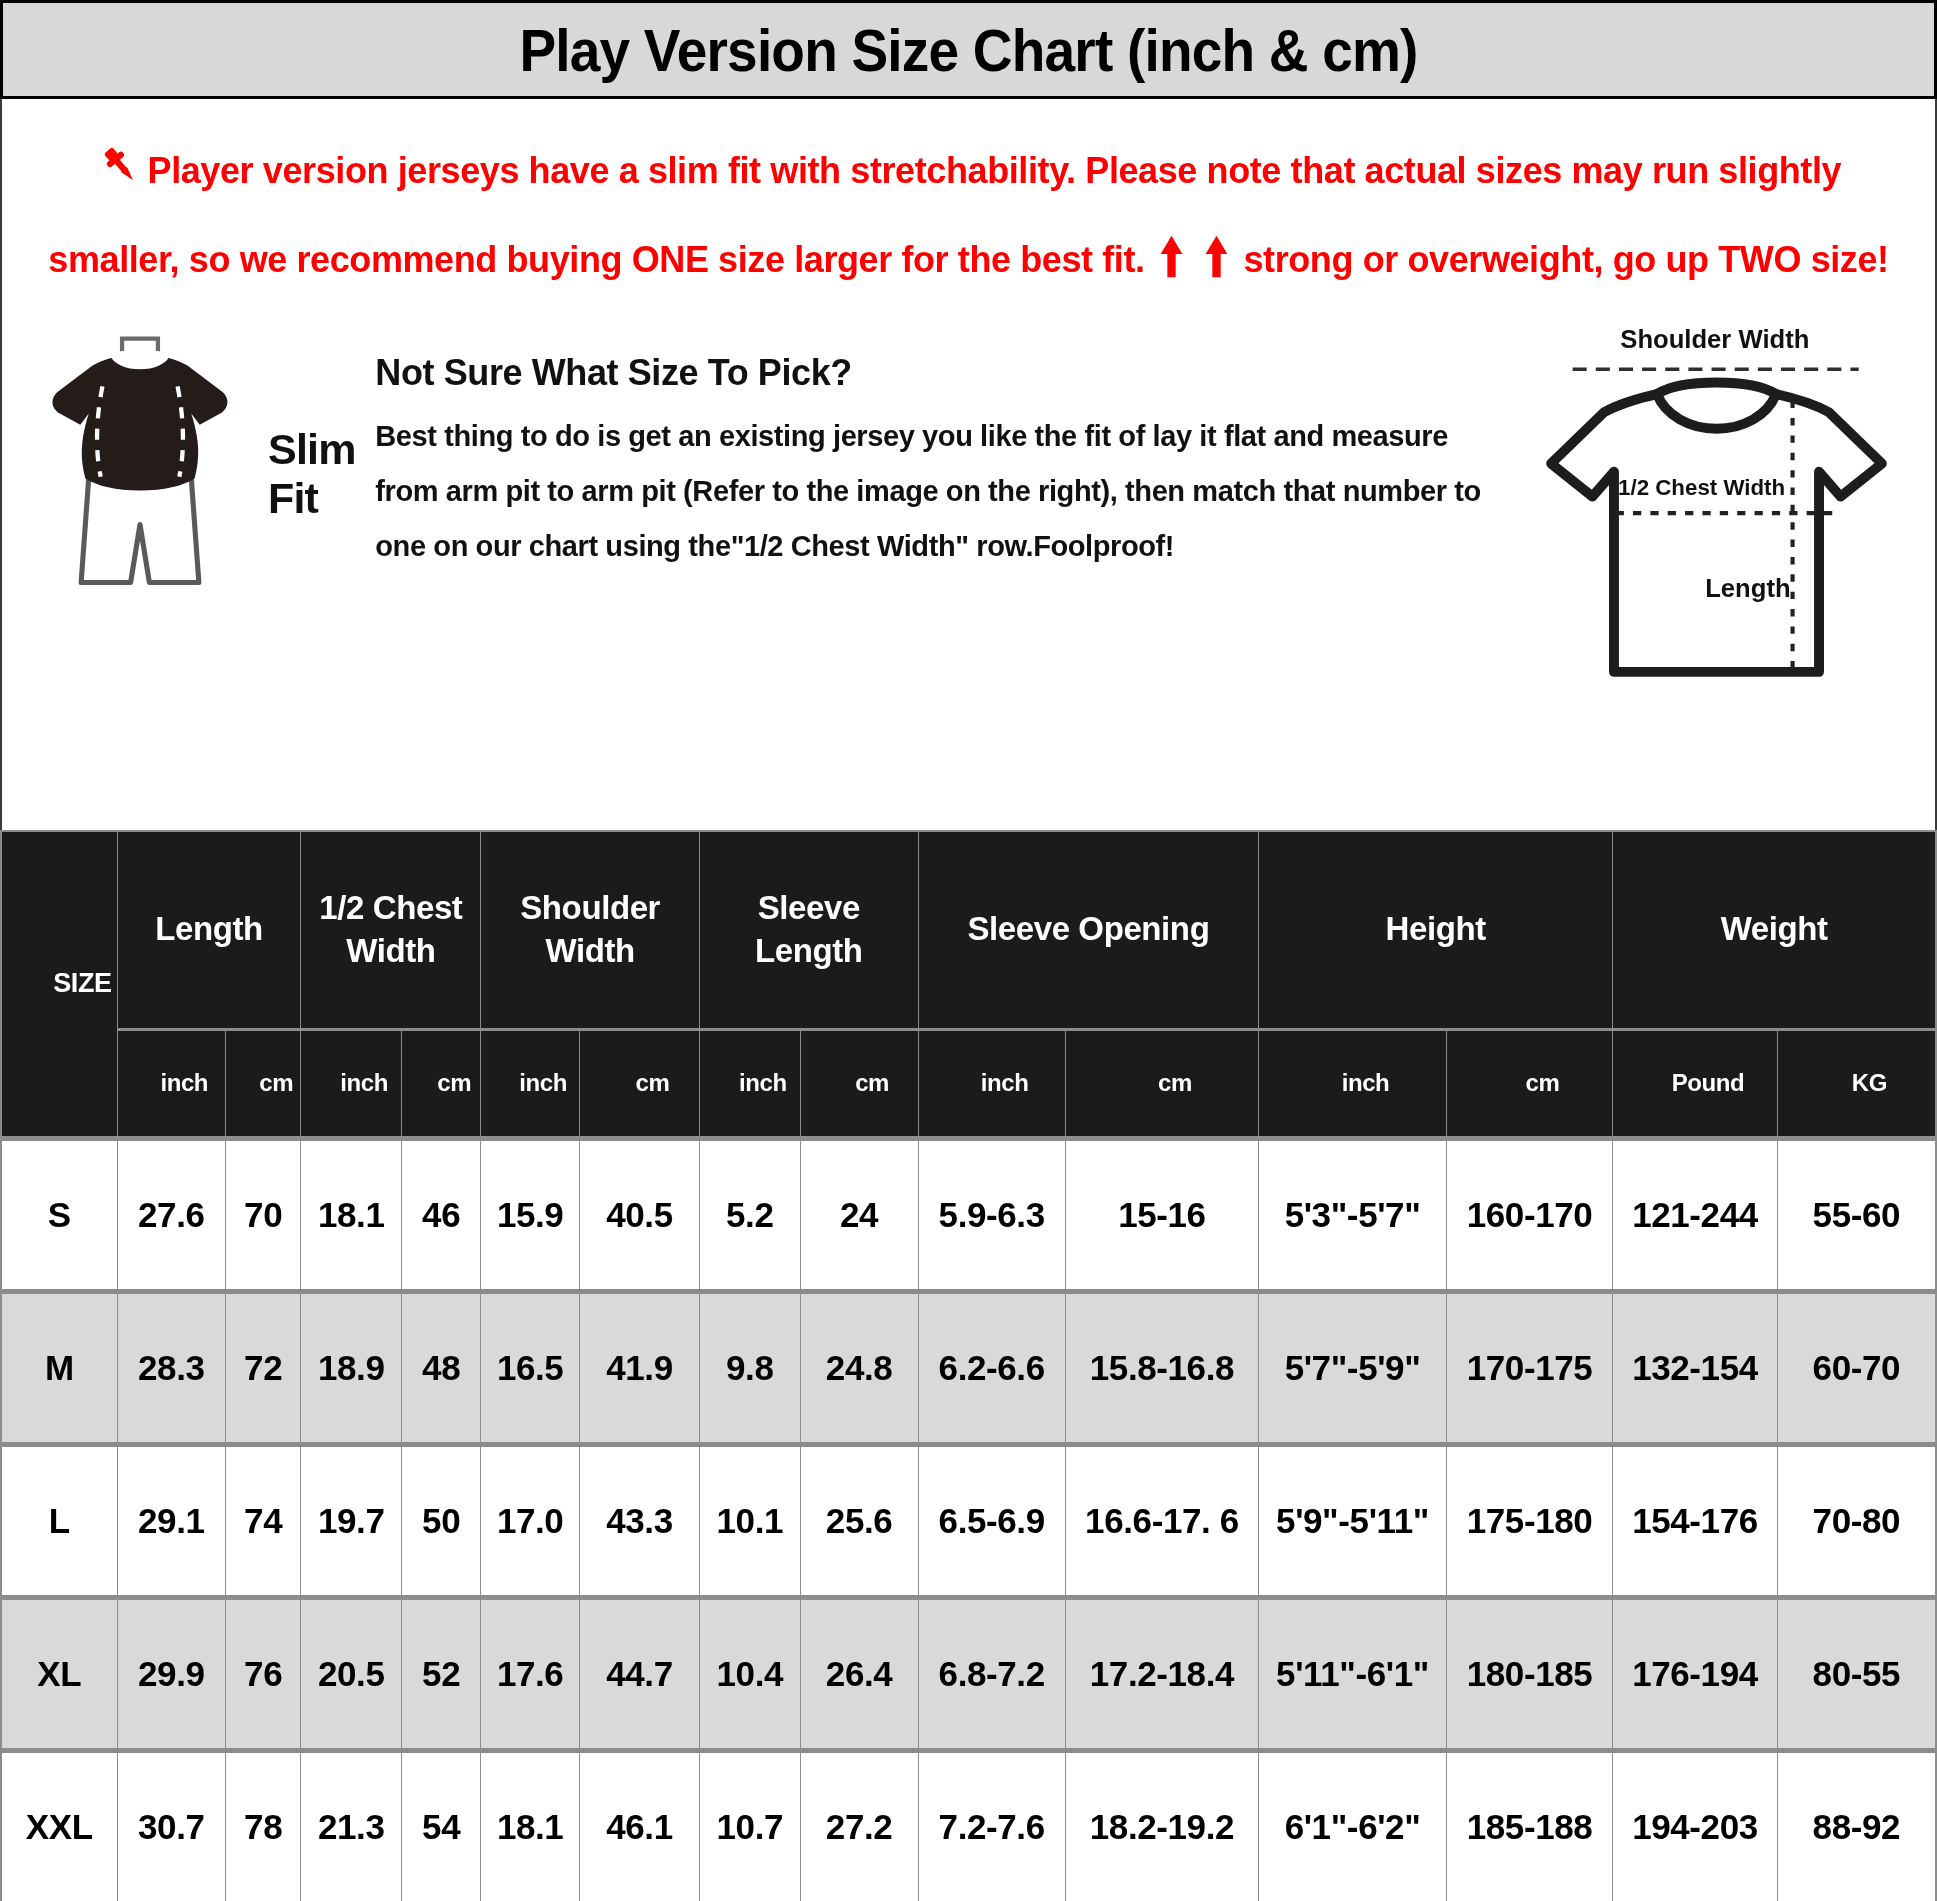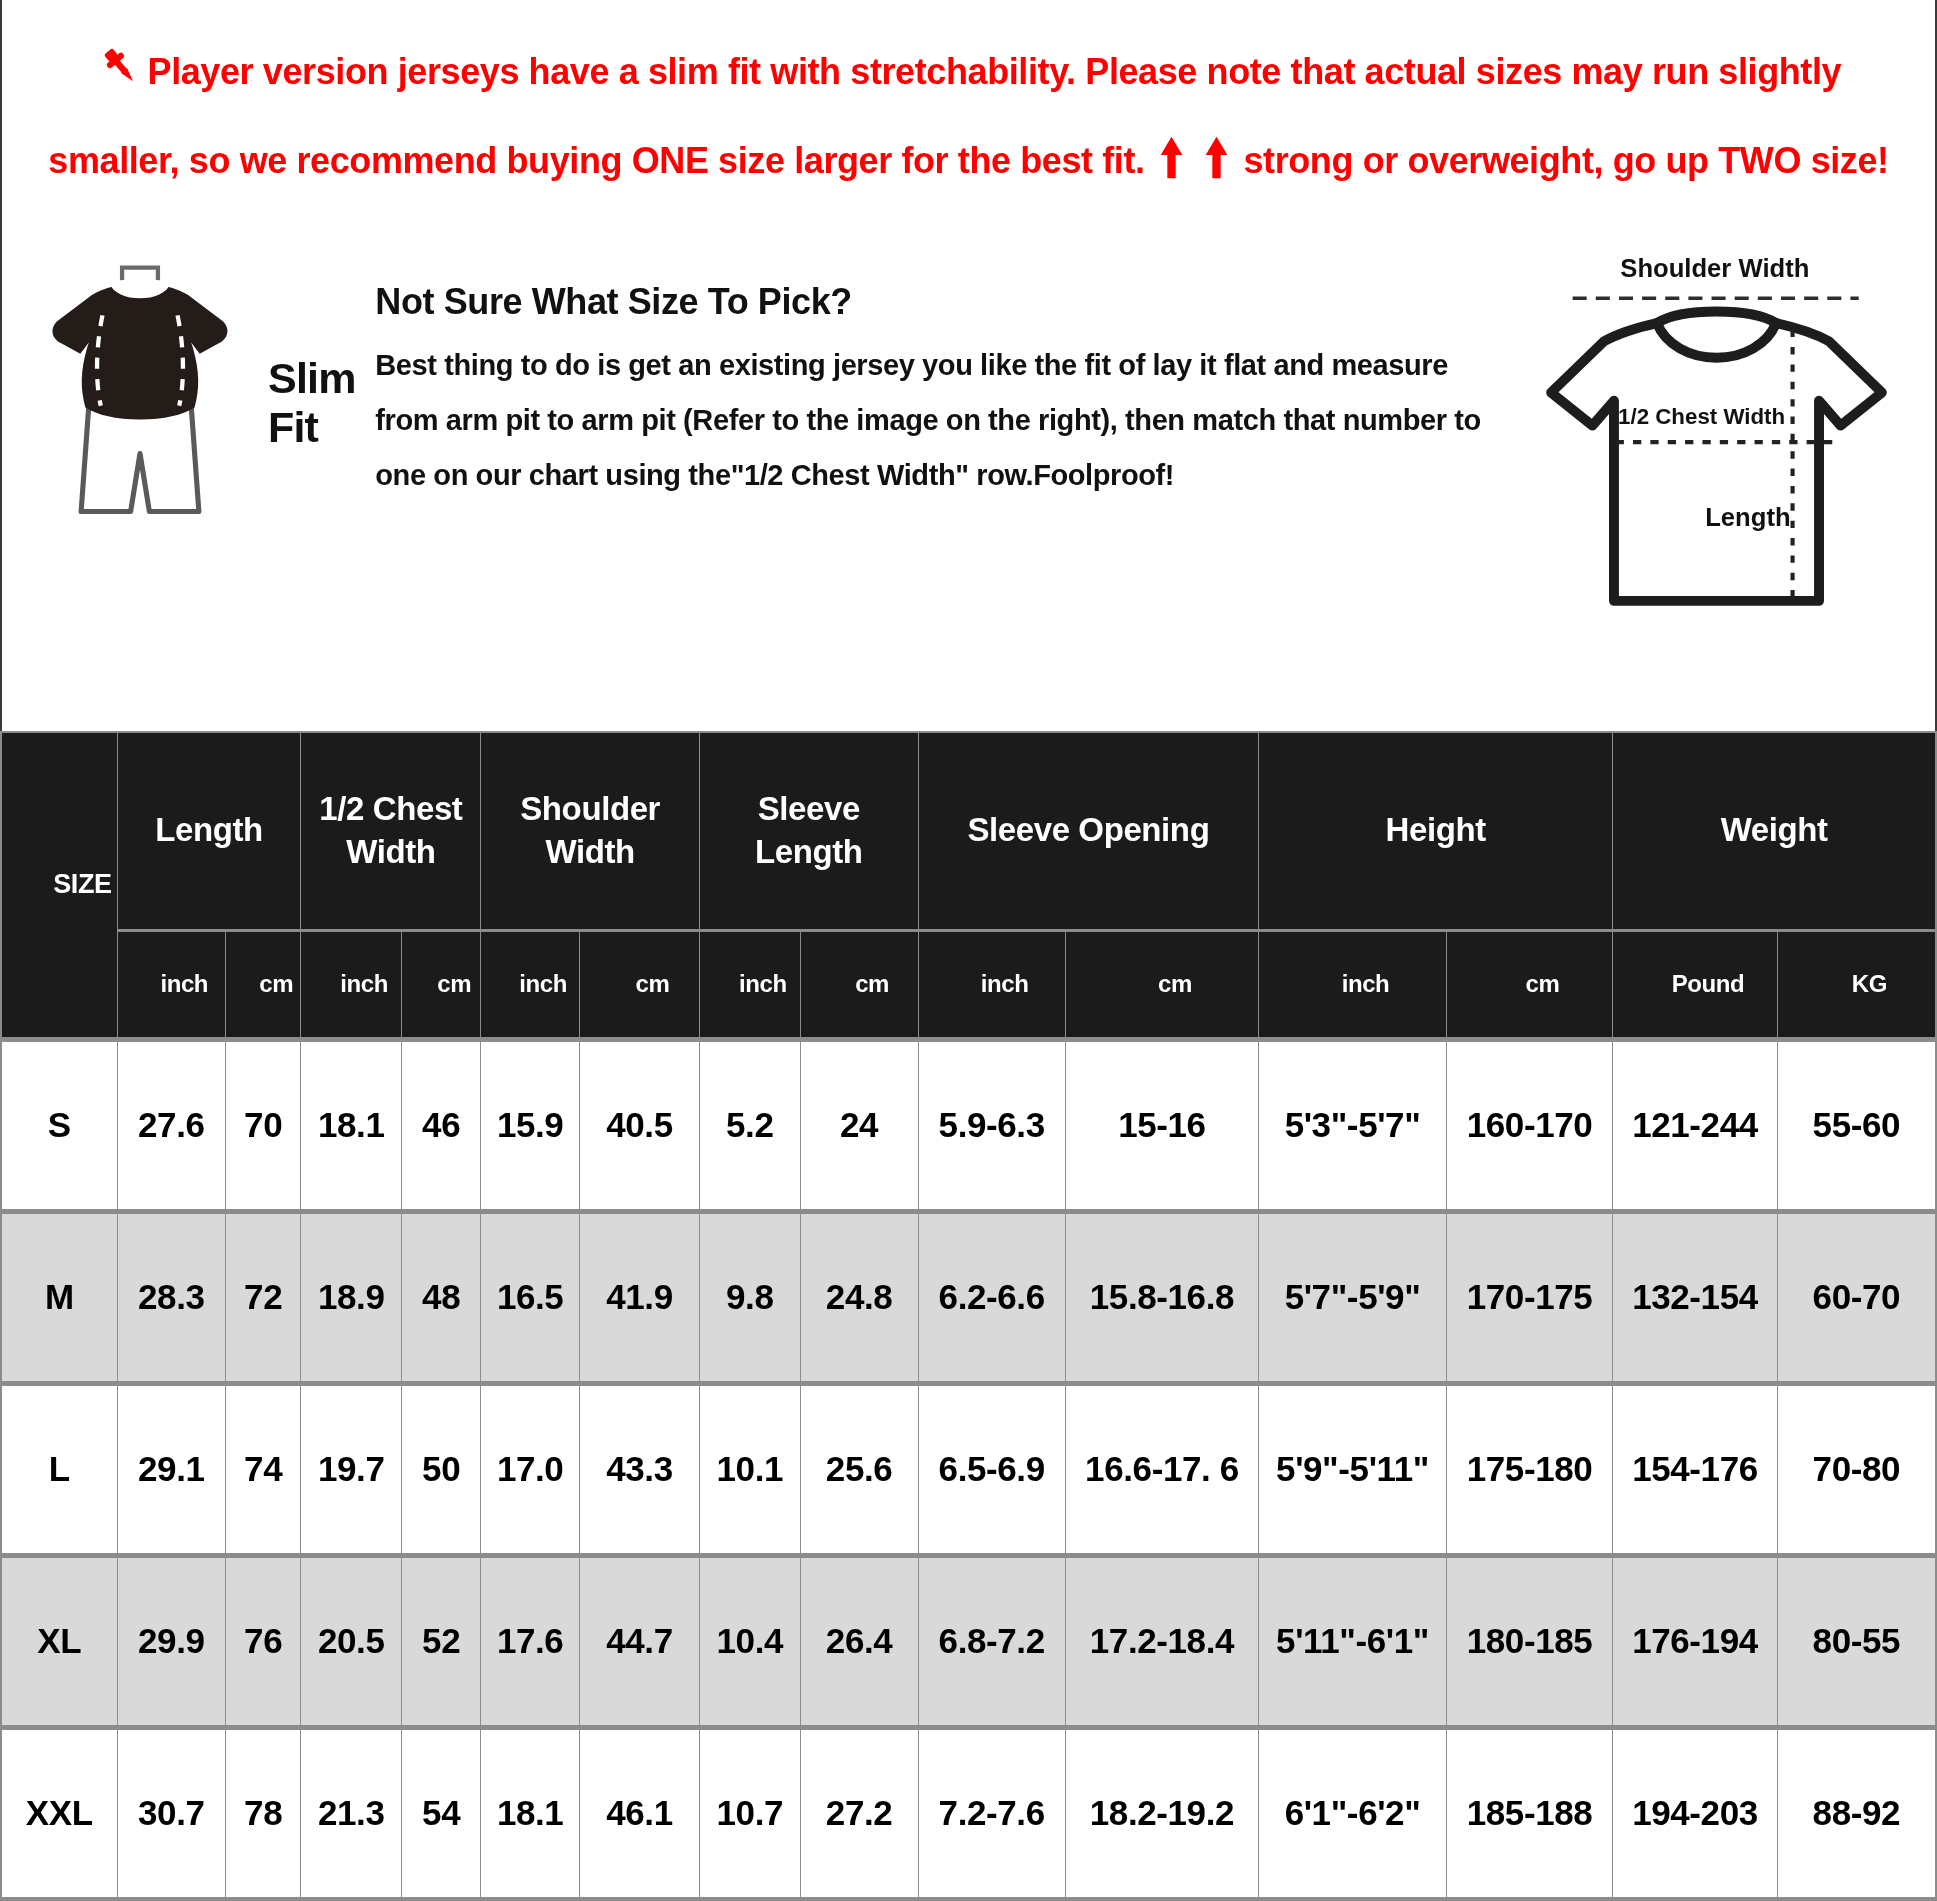--- a/index.html
+++ b/index.html
@@ -22,21 +22,21 @@
   }
   .title-bar h1{
     font-size:55px;font-weight:800;letter-spacing:-0.8px;color:#000;
     transform:scaleY(1.08);
   }
 
   
   .content{
     flex:0 0 auto;height:731px;background:#fff;
     border-left:2.5px solid #3a3a3a;border-right:2.5px solid #3a3a3a;
-    display:flex;flex-direction:column;gap:28px;
+    display:flex;flex-direction:column;
   }
   .notice{
     margin:31px 30px 0;text-align:center;color:var(--accent-red);
     font-weight:800;font-size:36px;line-height:2.25;letter-spacing:-0.4px;
   }
   .notice .icon-inline{display:inline-block;vertical-align:-8.3px;margin-right:1.7px;}
   .notice .arrow-inline{display:inline-block;vertical-align:-6.6px;margin:0 5px;}
 
   .guide-row{flex:1;display:flex;align-items:flex-start;padding:5px 10px 0;}
   .fit-block{width:355px;flex:0 0 auto;display:flex;flex-direction:row;align-items:center;padding-top:18px;}
@@ -68,20 +68,23 @@
     border-top:5px solid var(--grid);border-bottom:5px solid var(--grid);
     letter-spacing:-0.4px;
   }
   .size-table tbody tr:nth-child(even) td{background:var(--row-alt);}
 </style>
 </head>
 <body>
 
 <div class="page">
 
+  <div class="title-bar">
+    <h1>Play Version Size Chart (inch &amp; cm)</h1>
+  </div>
 
   <div class="content">
 
     <p class="notice">
       <span class="icon-inline">
         <svg width="50" height="50" viewBox="0 0 64 64">
           <g fill="#fe0000" transform="rotate(-40 32 32)">
             <rect x="25" y="6" width="14" height="12" rx="3"></rect>
             <rect x="19" y="17" width="26" height="8" rx="4"></rect>
             <rect x="28" y="24" width="8" height="16"></rect>

